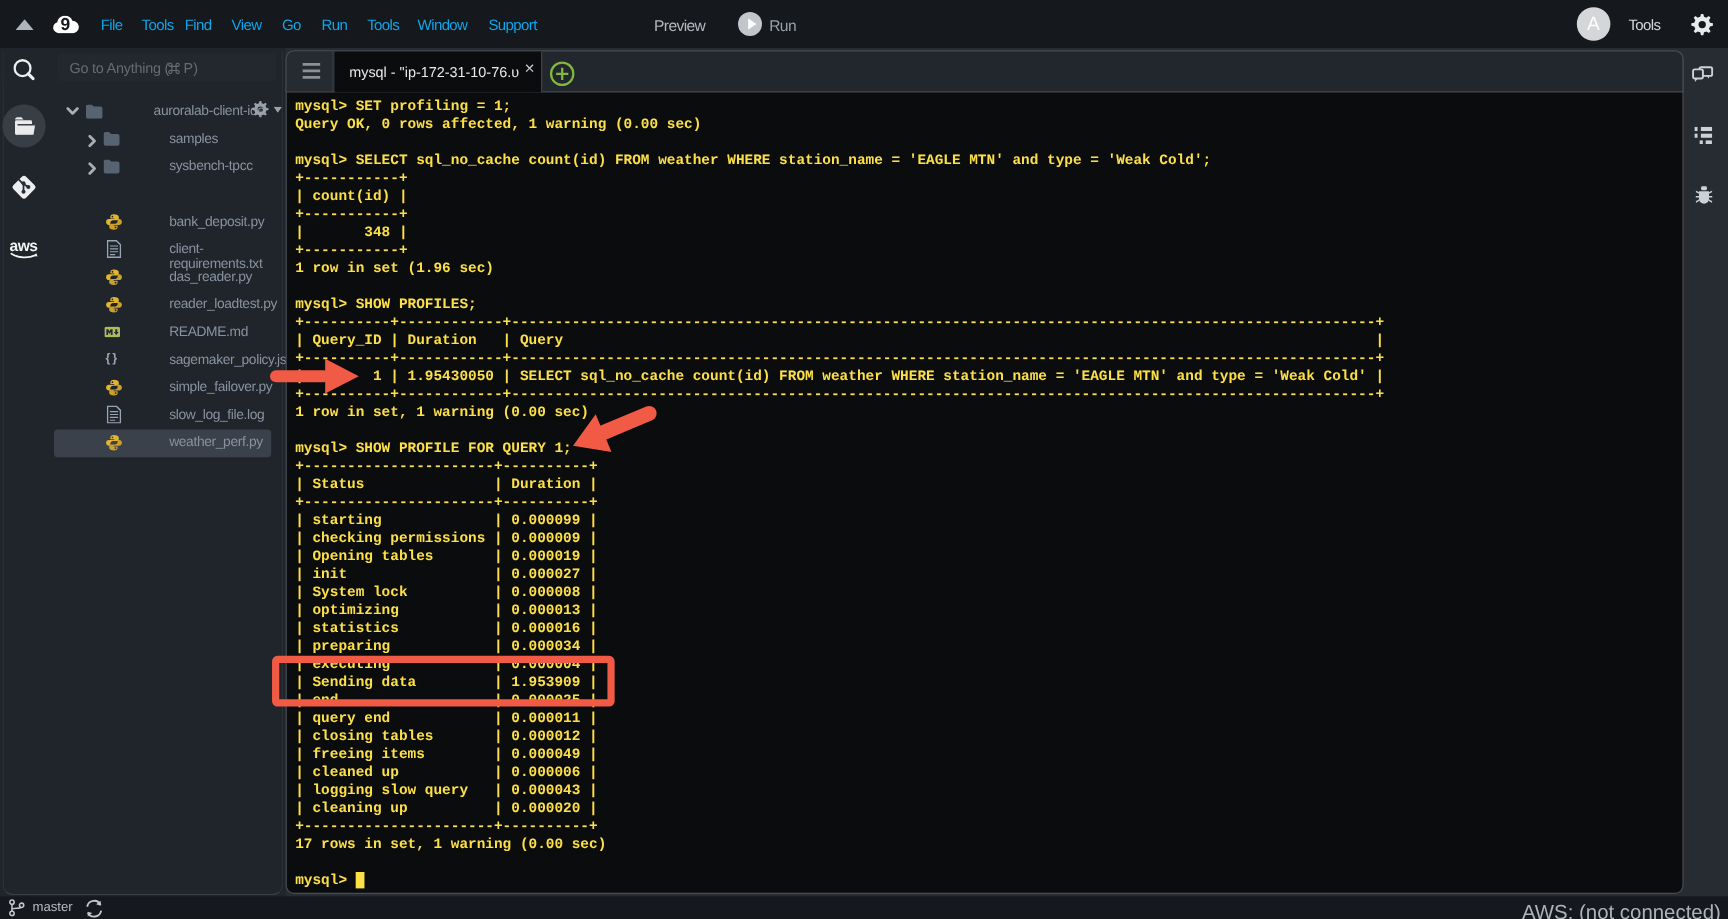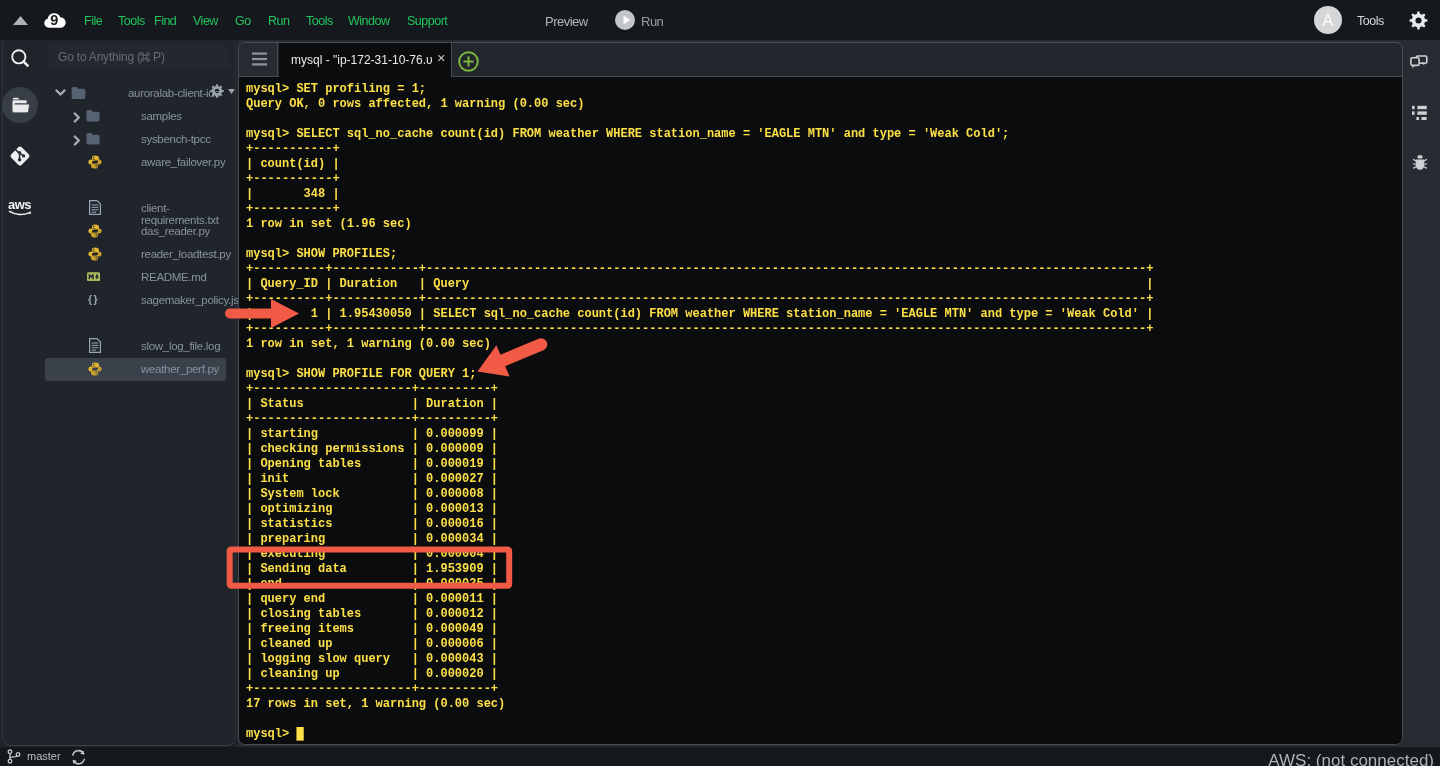--- a/index.html
+++ b/index.html
@@ -2,21 +2,21 @@
 <html><head>
 <meta charset="utf-8">
 <style>
 * { box-sizing: border-box; }
 html,body { margin:0; padding:0; width:1440px; height:766px; overflow:hidden;
   background:#272c33; font-family:"Liberation Sans", sans-serif; }
 .abs { position:absolute; }
 #topbar { position:absolute; left:0; top:0; width:1440px; height:40px; background:#15181d; z-index:5; }
 #leftbg { position:absolute; left:0; top:40px; width:238px; height:707px; background:#20252b; }
 #statusbar { position:absolute; left:0; top:747px; width:1440px; height:19px; background:#15181d; }
-.menu { position:absolute; top:14px; font-size:12.5px; letter-spacing:-0.5px; color:#22c55e; }
+.menu { position:absolute; top:14px; font-size:12.5px; letter-spacing:-0.5px; color:#0ea5e9; }
 #panel { position:absolute; left:238px; top:42px; width:1165px; height:703px;
   background:#0b0c0e; border:1px solid #474c53; border-radius:7px; }
 #tabbar { position:absolute; left:238px; top:42px; width:1165px; height:35px;
   background:#22262d; border:1px solid #474c53; border-radius:7px 7px 0 0; }
 #term { position:absolute; left:246px; top:82px; margin:0;
   font:bold 12px/15px "Liberation Mono", monospace; color:#fde047; z-index:2; }
 .ticon { position:absolute; }
 .trow { position:absolute; left:0; height:23px; width:238px; }
 .tlabel { position:absolute; font-size:11.5px; letter-spacing:-0.3px; color:#8792a0; top:5px;margin-left:36px; }
 </style>
@@ -114,26 +114,26 @@
     </div>
   <div class="trow" style="top:46px">
       <svg class="ticon" style="left:73px;top:6.5px" width="8" height="11" viewBox="0 0 8 11">
         <path d="M1.8 1.5 L5.8 5.5 L1.8 9.5" fill="none" stroke="#a6aeb8" stroke-width="2.3" stroke-linecap="round" stroke-linejoin="round"></path>
       </svg>
       <svg class="ticon" style="left:86px;top:5px" width="14" height="11.5" viewBox="0 0 16 14">
         <path fill="#576272" d="M0 2 C0 0.9 0.9 0 2 0 L5.5 0 L7.5 2 L14 2 C15.1 2 16 2.9 16 4 L16 12 C16 13.1 15.1 14 14 14 L2 14 C0.9 14 0 13.1 0 12 Z"></path>
       </svg>
       <span class="tlabel" style="left:105px">sysbench-tpcc</span>
     </div>
-  <div class="trow" style="top:69px">
-      <svg class="ticon" style="left:88px;top:4px" width="14" height="14" viewBox="0 0 14 14">
-<path fill="#e3b42f" d="M7 0.5 C4.8 0.5 4 1.4 4 2.6 L4 4 L7.2 4 L7.2 4.6 L2.6 4.6 C1.3 4.6 0.4 5.6 0.4 7 C0.4 8.4 1.3 9.4 2.6 9.4 L4 9.4 L4 7.6 C4 6.4 5 5.5 6.2 5.5 L9.4 5.5 C10.4 5.5 11 4.8 11 3.8 L11 2.6 C11 1.4 9.2 0.5 7 0.5 M5.7 1.7 A0.75 0.75 0 1 1 5.7 3.2 A0.75 0.75 0 1 1 5.7 1.7"></path>
-<path fill="#caa02c" d="M7 13.5 C9.2 13.5 10 12.6 10 11.4 L10 10 L6.8 10 L6.8 9.4 L11.4 9.4 C12.7 9.4 13.6 8.4 13.6 7 C13.6 5.6 12.7 4.6 11.4 4.6 L10 4.6 L10 6.4 C10 7.6 9 8.5 7.8 8.5 L4.6 8.5 C3.6 8.5 3 9.2 3 10.2 L3 11.4 C3 12.6 4.8 13.5 7 13.5 M8.3 12.3 A0.75 0.75 0 1 1 8.3 10.8 A0.75 0.75 0 1 1 8.3 12.3"></path>
-</svg>
-      <span class="tlabel" style="left:105px">aware_failover.py</span>
+  <div class="trow" style="top:92px">
+      <svg class="ticon" style="left:88px;top:4px" width="14" height="14" viewBox="0 0 14 14">
+<path fill="#e3b42f" d="M7 0.5 C4.8 0.5 4 1.4 4 2.6 L4 4 L7.2 4 L7.2 4.6 L2.6 4.6 C1.3 4.6 0.4 5.6 0.4 7 C0.4 8.4 1.3 9.4 2.6 9.4 L4 9.4 L4 7.6 C4 6.4 5 5.5 6.2 5.5 L9.4 5.5 C10.4 5.5 11 4.8 11 3.8 L11 2.6 C11 1.4 9.2 0.5 7 0.5 M5.7 1.7 A0.75 0.75 0 1 1 5.7 3.2 A0.75 0.75 0 1 1 5.7 1.7"></path>
+<path fill="#caa02c" d="M7 13.5 C9.2 13.5 10 12.6 10 11.4 L10 10 L6.8 10 L6.8 9.4 L11.4 9.4 C12.7 9.4 13.6 8.4 13.6 7 C13.6 5.6 12.7 4.6 11.4 4.6 L10 4.6 L10 6.4 C10 7.6 9 8.5 7.8 8.5 L4.6 8.5 C3.6 8.5 3 9.2 3 10.2 L3 11.4 C3 12.6 4.8 13.5 7 13.5 M8.3 12.3 A0.75 0.75 0 1 1 8.3 10.8 A0.75 0.75 0 1 1 8.3 12.3"></path>
+</svg>
+      <span class="tlabel" style="left:105px">bank_deposit.py</span>
     </div>
   <div class="trow" style="top:115px">
       <svg class="ticon" style="left:89px;top:3px" width="12" height="15" viewBox="0 0 12 15">
 <path fill="none" stroke="#97a5b5" stroke-width="1.2" d="M0.6 0.6 L8 0.6 L11.4 4 L11.4 14.4 L0.6 14.4 Z"></path>
 <g stroke="#97a5b5" stroke-width="1">
           <line x1="2.6" y1="5" x2="9.4" y2="5"></line>
           <line x1="2.6" y1="7.4" x2="9.4" y2="7.4"></line>
           <line x1="2.6" y1="9.8" x2="9.4" y2="9.8"></line>
           <line x1="2.6" y1="12.2" x2="7" y2="12.2"></line>
         </g>
@@ -158,20 +158,27 @@
       <svg class="ticon" style="left:87px;top:5.5px" width="13" height="9.5" viewBox="0 0 16 11">
 <rect x="0" y="0" width="16" height="11" rx="1.8" fill="#aeba5e"></rect>
 <path d="M2 8.5 L2 2.5 L4 2.5 L5.2 4.6 L6.4 2.5 L8.4 2.5 L8.4 8.5 L6.6 8.5 L6.6 5.4 L5.2 7.4 L3.8 5.4 L3.8 8.5 Z" fill="#272c33"></path>
 <path d="M11.2 2.5 L13.2 2.5 L13.2 5.3 L14.8 5.3 L12.2 8.6 L9.6 5.3 L11.2 5.3 Z" fill="#272c33"></path>
 </svg>
       <span class="tlabel" style="left:105px">README.md</span>
     </div>
   <div class="trow" style="top:207px">
       <span class="ticon" style="left:88px;top:4px;font:bold 10.5px 'Liberation Sans',sans-serif;color:#9aa5b1;letter-spacing:1.5px">{}</span>
       <span class="tlabel" style="left:105px">sagemaker_policy.json</span>
+    </div>
+  <div class="trow" style="top:230px">
+      <svg class="ticon" style="left:88px;top:4px" width="14" height="14" viewBox="0 0 14 14">
+<path fill="#e3b42f" d="M7 0.5 C4.8 0.5 4 1.4 4 2.6 L4 4 L7.2 4 L7.2 4.6 L2.6 4.6 C1.3 4.6 0.4 5.6 0.4 7 C0.4 8.4 1.3 9.4 2.6 9.4 L4 9.4 L4 7.6 C4 6.4 5 5.5 6.2 5.5 L9.4 5.5 C10.4 5.5 11 4.8 11 3.8 L11 2.6 C11 1.4 9.2 0.5 7 0.5 M5.7 1.7 A0.75 0.75 0 1 1 5.7 3.2 A0.75 0.75 0 1 1 5.7 1.7"></path>
+<path fill="#caa02c" d="M7 13.5 C9.2 13.5 10 12.6 10 11.4 L10 10 L6.8 10 L6.8 9.4 L11.4 9.4 C12.7 9.4 13.6 8.4 13.6 7 C13.6 5.6 12.7 4.6 11.4 4.6 L10 4.6 L10 6.4 C10 7.6 9 8.5 7.8 8.5 L4.6 8.5 C3.6 8.5 3 9.2 3 10.2 L3 11.4 C3 12.6 4.8 13.5 7 13.5 M8.3 12.3 A0.75 0.75 0 1 1 8.3 10.8 A0.75 0.75 0 1 1 8.3 12.3"></path>
+</svg>
+      <span class="tlabel" style="left:105px">simple_failover.py</span>
     </div>
   <div class="trow" style="top:253px">
       <svg class="ticon" style="left:89px;top:3px" width="12" height="15" viewBox="0 0 12 15">
 <path fill="none" stroke="#97a5b5" stroke-width="1.2" d="M0.6 0.6 L8 0.6 L11.4 4 L11.4 14.4 L0.6 14.4 Z"></path>
 <g stroke="#97a5b5" stroke-width="1">
           <line x1="2.6" y1="5" x2="9.4" y2="5"></line>
           <line x1="2.6" y1="7.4" x2="9.4" y2="7.4"></line>
           <line x1="2.6" y1="9.8" x2="9.4" y2="9.8"></line>
           <line x1="2.6" y1="12.2" x2="7" y2="12.2"></line>
         </g>

